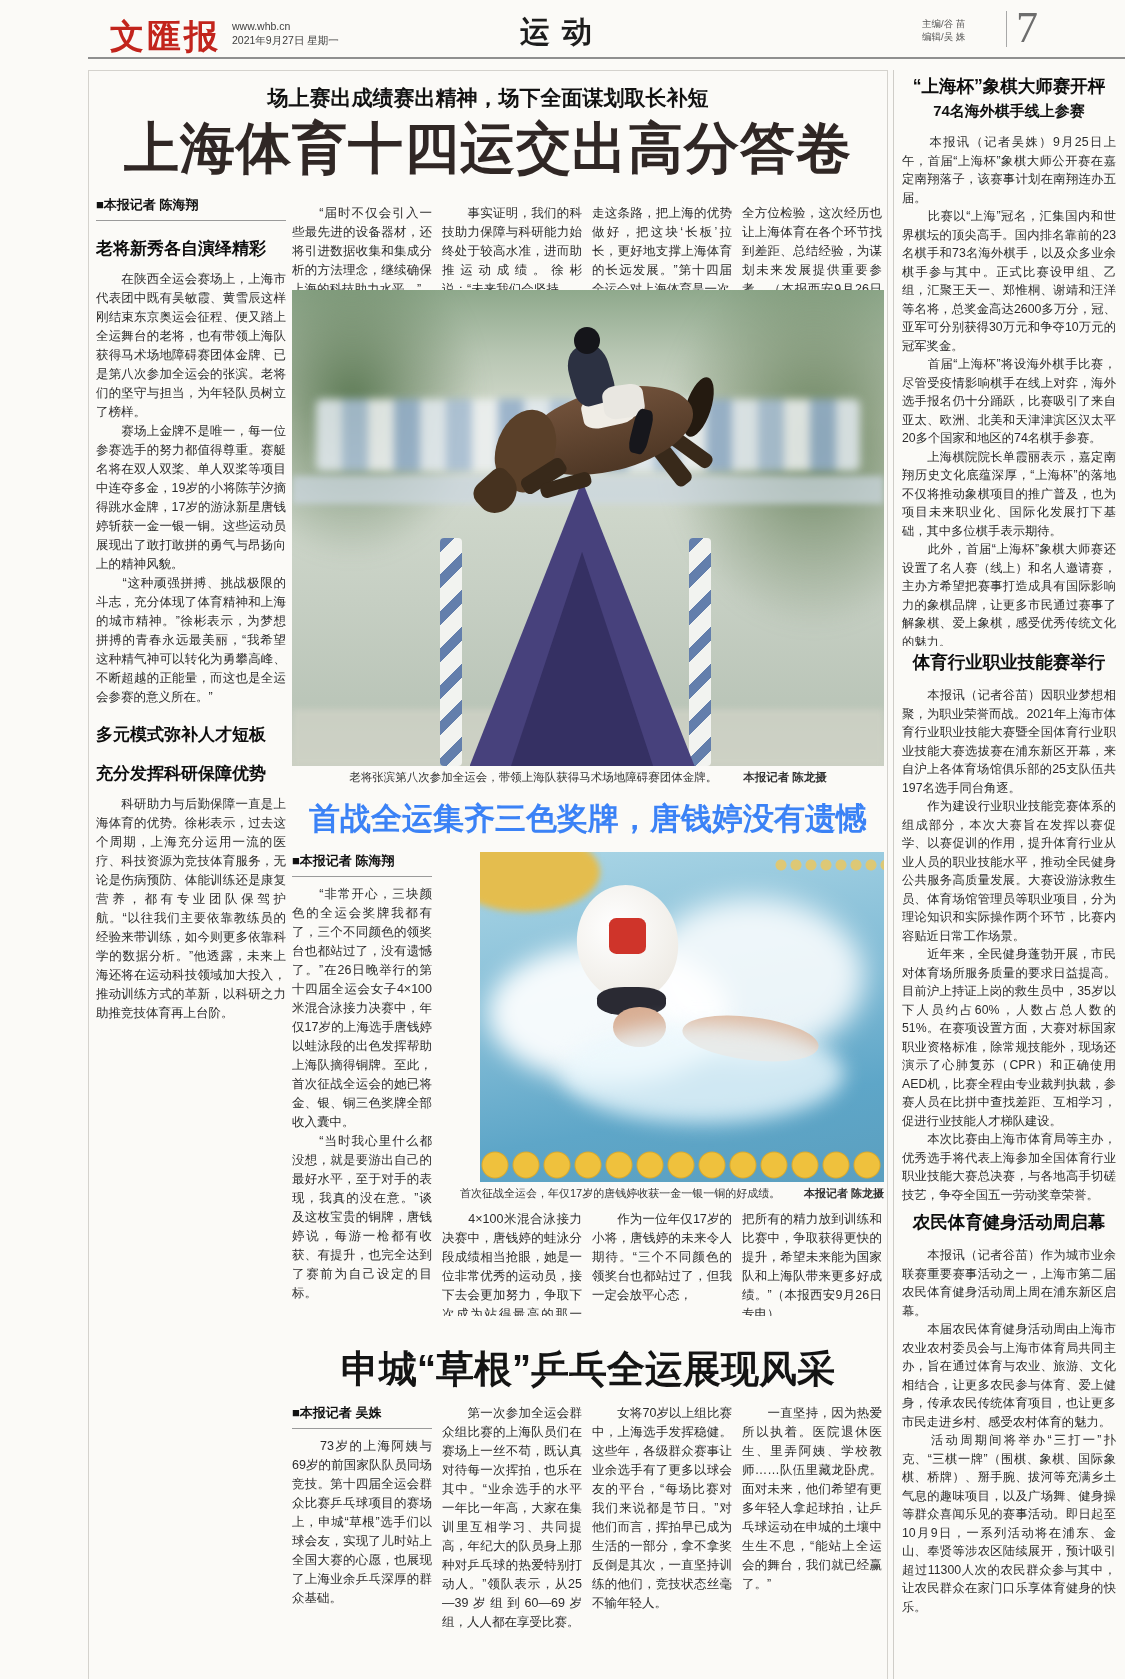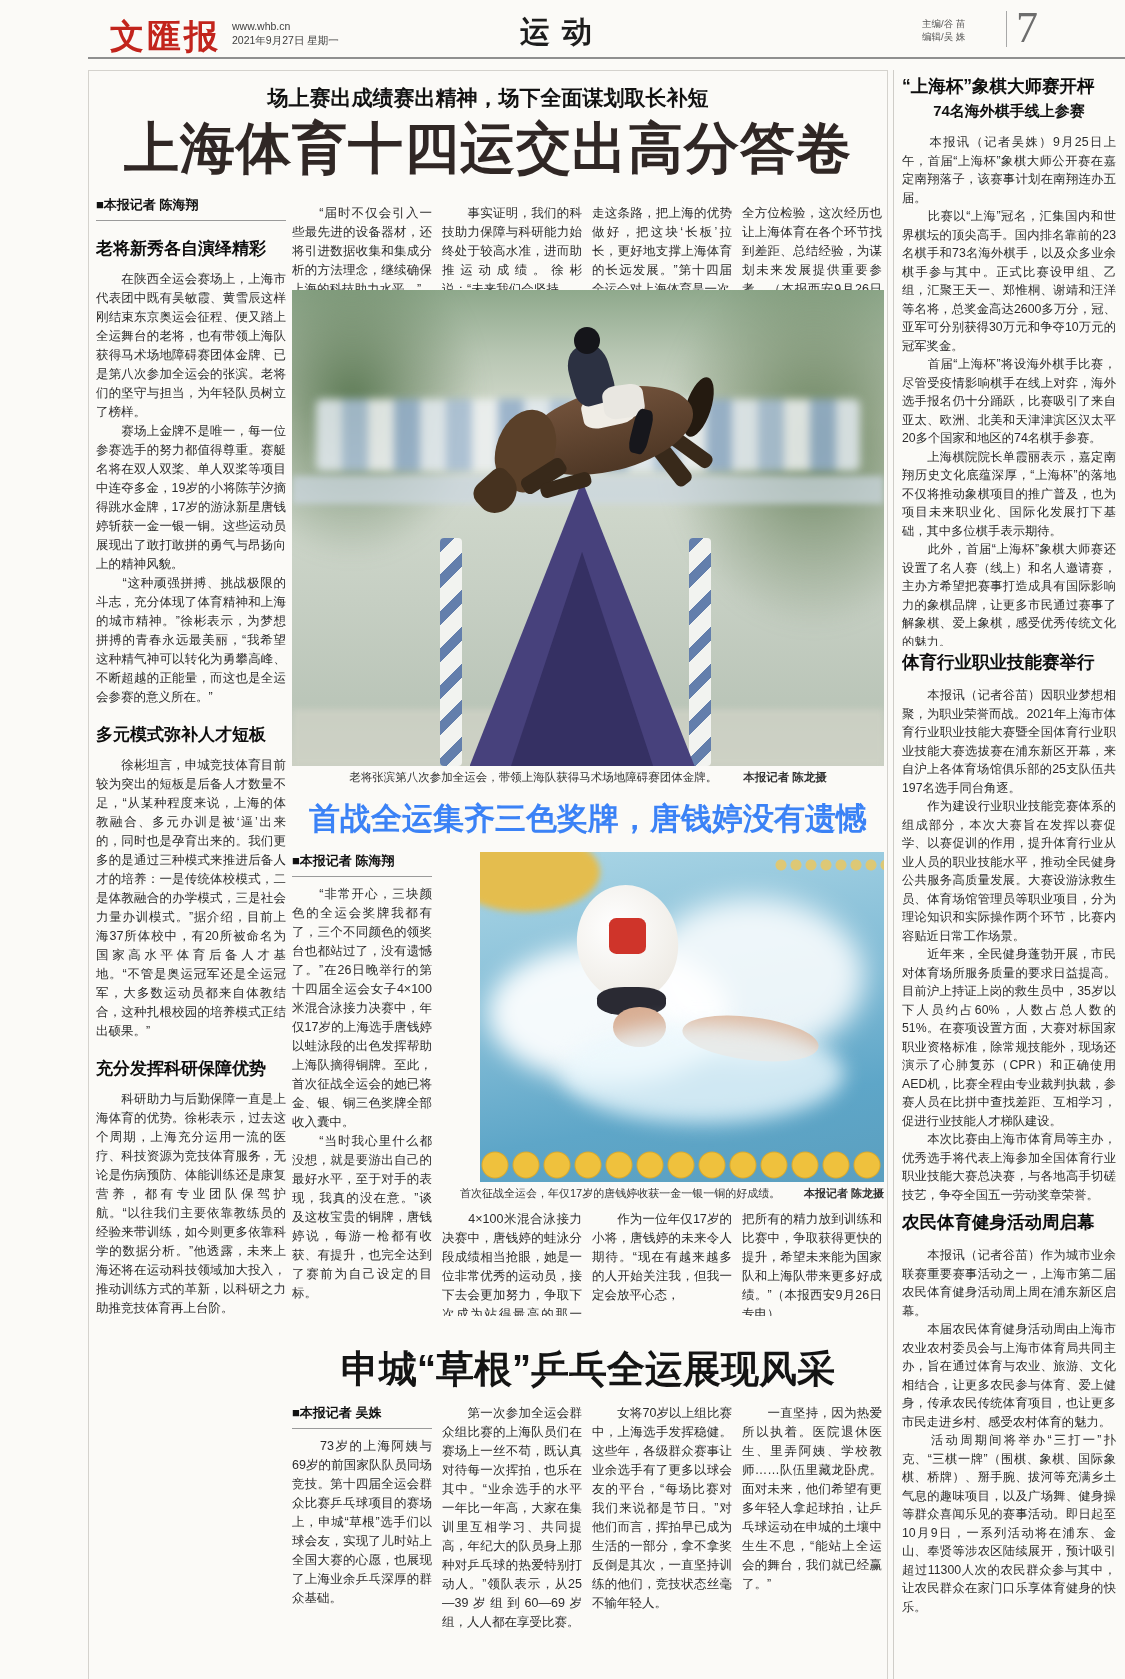--- a/index.html
+++ b/index.html
@@ -43,21 +43,21 @@
   .a2c2{left:442px;} .a2c3{left:592px;} .a2c4{left:742px;}
   .caption2-row{left:460px;top:1186px;width:424px;display:flex;justify-content:space-between;
        font-size:11px;color:#333;align-items:center;}
   
   .a3-headline{left:292px;top:1344px;width:592px;text-align:center;font-size:38px;
        font-weight:900;color:#141414;}
   .a3-col{top:1404px;width:140px;height:275px;overflow:hidden;}
   .a3c1{left:292px;} .a3c2{left:442px;} .a3c3{left:592px;} .a3c4{left:742px;}
   
   .sb{left:902px;width:214px;overflow:hidden;}
-  .sb-head{font-size:17.5px;font-weight:900;color:#0d0d0d;text-align:left;line-height:24px;}
+  .sb-head{font-size:17.5px;font-weight:900;color:#0d0d0d;text-align:center;line-height:24px;}
   .sb-sub{font-size:15px;font-weight:800;color:#111;text-align:center;margin-top:4px;}
   .sb-body{margin-top:12px;font-size:12.3px;line-height:18.5px;text-align:justify;
        color:#2c2c2c;white-space:pre-line;}
   .sb-a{top:74px;height:572px;} .sb-b{top:650px;height:556px;} .sb-c{top:1210px;height:469px;}
   
   .photo1{left:292px;top:290px;width:592px;height:476px;overflow:hidden;
        background:linear-gradient(180deg,#8fa98c 0%,#b9c7b4 14%,#d7ddd0 28%,#cfd7cb 45%,#c6cfc3 65%,#bac5b8 88%,#c9cfc2 100%);}
   .photo1 .layer{position:absolute;}
   .p1-fol-l{left:-70px;top:-50px;width:260px;height:320px;border-radius:50%;
        background:radial-gradient(closest-side,#5d7a55,rgba(93,122,85,0));filter:blur(9px);}
@@ -144,21 +144,20 @@
 <div class="abs kicker">场上赛出成绩赛出精神，场下全面谋划取长补短</div>
 <div class="abs main-headline">上海体育十四运交出高分答卷</div>
 
 <div class="abs left-col">
   <div class="byline">■本报记者 陈海翔</div>
   <h3 class="section">老将新秀各自演绎精彩</h3>
   <div class="body-text">　　在陕西全运会赛场上，上海市代表团中既有吴敏霞、黄雪辰这样刚结束东京奥运会征程、便又踏上全运舞台的老将，也有带领上海队获得马术场地障碍赛团体金牌、已是第八次参加全运会的张滨。老将们的坚守与担当，为年轻队员树立了榜样。
 　　赛场上金牌不是唯一，每一位参赛选手的努力都值得尊重。赛艇名将在双人双桨、单人双桨等项目中连夺多金，19岁的小将陈芋汐摘得跳水金牌，17岁的游泳新星唐钱婷斩获一金一银一铜。这些运动员展现出了敢打敢拼的勇气与昂扬向上的精神风貌。
 　　“这种顽强拼搏、挑战极限的斗志，充分体现了体育精神和上海的城市精神。”徐彬表示，为梦想拼搏的青春永远最美丽，“我希望这种精气神可以转化为勇攀高峰、不断超越的正能量，而这也是全运会参赛的意义所在。”</div>
   <h3 class="section">多元模式弥补人才短板</h3>
-  <div class="body-text">　　徐彬坦言，申城竞技体育目前较为突出的短板是后备人才数量不足，“从某种程度来说，上海的体教融合、多元办训是被‘逼’出来的，同时也是孕育出来的。我们更多的是通过三种模式来推进后备人才的培养：一是传统体校模式，二是体教融合的办学模式，三是社会力量办训模式。”据介绍，目前上海37所体校中，有20所被命名为国家高水平体育后备人才基地。“不管是奥运冠军还是全运冠军，大多数运动员都来自体教结合，这种扎根校园的培养模式正结出硕果。”</div>
   <h3 class="section">充分发挥科研保障优势</h3>
   <div class="body-text">　　科研助力与后勤保障一直是上海体育的优势。徐彬表示，过去这个周期，上海充分运用一流的医疗、科技资源为竞技体育服务，无论是伤病预防、体能训练还是康复营养，都有专业团队保驾护航。“以往我们主要依靠教练员的经验来带训练，如今则更多依靠科学的数据分析。”他透露，未来上海还将在运动科技领域加大投入，推动训练方式的革新，以科研之力助推竞技体育再上台阶。</div>
 </div>
 
 <div class="abs tcol tcol2 body-text">　　“届时不仅会引入一些最先进的设备器材，还将引进数据收集和集成分析的方法理念，继续确保上海的科技助力水平。”</div>
 <div class="abs tcol tcol3 body-text">　　事实证明，我们的科技助力保障与科研能力始终处于较高水准，进而助推运动成绩。徐彬说：“未来我们会坚持</div>
 <div class="abs tcol tcol4 body-text">走这条路，把上海的优势做好，把这块‘长板’拉长，更好地支撑上海体育的长远发展。”第十四届全运会对上海体育是一次</div>
 <div class="abs tcol tcol5 body-text">全方位检验，这次经历也让上海体育在各个环节找到差距、总结经验，为谋划未来发展提供重要参考。（本报西安9月26日专电）</div>
 
 <div class="abs photo1">
@@ -209,21 +208,21 @@
   <div class="layer p2-face"></div>
   <div class="layer p2-splash3"></div>
   <div class="layer p2-rope"></div>
 </div>
 <div class="abs caption2-row">
   <span>首次征战全运会，年仅17岁的唐钱婷收获一金一银一铜的好成绩。</span>
   <span class="caption-credit">本报记者 陈龙摄</span>
 </div>
 
 <div class="abs a2-bcol a2c2 body-text">　　4×100米混合泳接力决赛中，唐钱婷的蛙泳分段成绩相当抢眼，她是一位非常优秀的运动员，接下去会更加努力，争取下次成为站得最高的那一个。</div>
-<div class="abs a2-bcol a2c3 body-text">　　作为一位年仅17岁的小将，唐钱婷的未来令人期待。“现在有越来越多的人开始关注我，但我一定会放平心态，</div>
+<div class="abs a2-bcol a2c3 body-text">　　作为一位年仅17岁的小将，唐钱婷的未来令人期待。“三个不同颜色的领奖台也都站过了，但我一定会放平心态，</div>
 <div class="abs a2-bcol a2c4 body-text">把所有的精力放到训练和比赛中，争取获得更快的提升，希望未来能为国家队和上海队带来更多好成绩。”（本报西安9月26日专电）</div>
 
 <div class="abs a3-headline">申城“草根”乒乓全运展现风采</div>
 <div class="abs a3-col a3c1">
   <div class="byline">■本报记者 吴姝</div>
   <div class="body-text">　　73岁的上海阿姨与69岁的前国家队队员同场竞技。第十四届全运会群众比赛乒乓球项目的赛场上，申城“草根”选手们以球会友，实现了儿时站上全国大赛的心愿，也展现了上海业余乒乓深厚的群众基础。</div>
 </div>
 <div class="abs a3-col a3c2 body-text">　　第一次参加全运会群众组比赛的上海队员们在赛场上一丝不苟，既认真对待每一次挥拍，也乐在其中。“业余选手的水平一年比一年高，大家在集训里互相学习、共同提高，年纪大的队员身上那种对乒乓球的热爱特别打动人。”领队表示，从25—39岁组到60—69岁组，人人都在享受比赛。</div>
 <div class="abs a3-col a3c3 body-text">　　女将70岁以上组比赛中，上海选手发挥稳健。这些年，各级群众赛事让业余选手有了更多以球会友的平台，“每场比赛对我们来说都是节日。”对他们而言，挥拍早已成为生活的一部分，拿不拿奖反倒是其次，一直坚持训练的他们，竞技状态丝毫不输年轻人。</div>
 <div class="abs a3-col a3c4 body-text">　　一直坚持，因为热爱所以执着。医院退休医生、里弄阿姨、学校教师……队伍里藏龙卧虎。面对未来，他们希望有更多年轻人拿起球拍，让乒乓球运动在申城的土壤中生生不息，“能站上全运会的舞台，我们就已经赢了。”</div>

